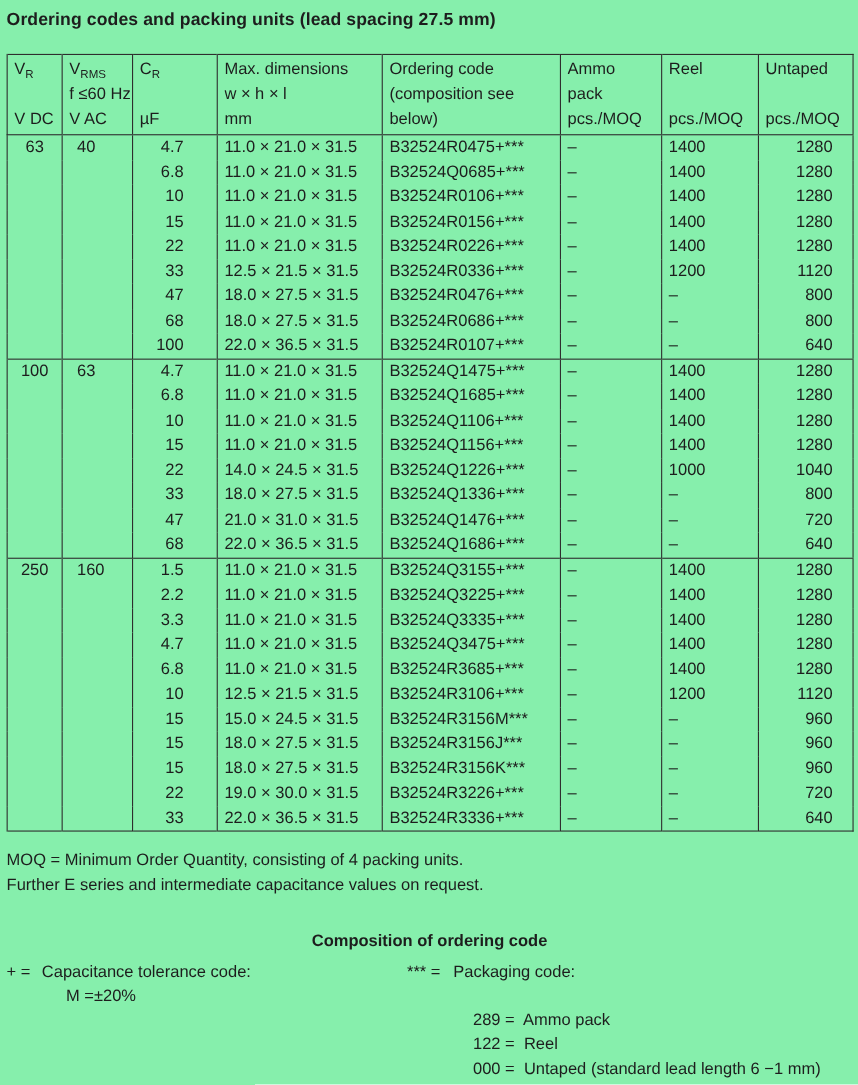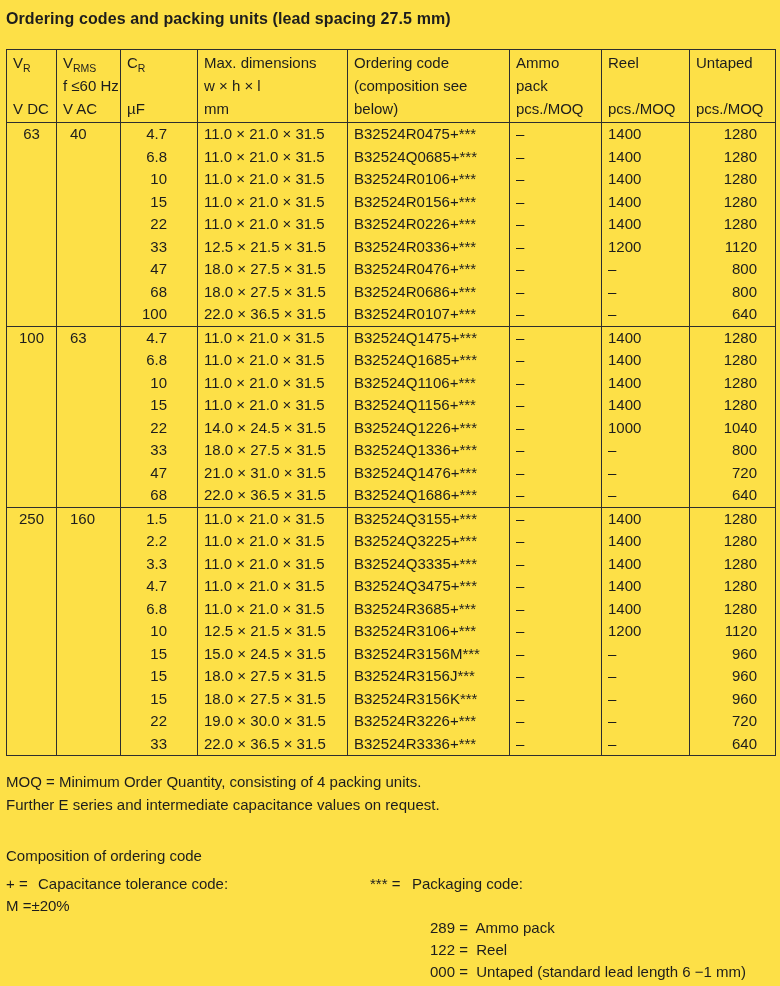--- a/index.html
+++ b/index.html
@@ -1,42 +1,42 @@
 <!DOCTYPE html>
 <html><head>
 <meta charset="utf-8">
 <style>
   html,body{margin:0;padding:0;background:#ffffff;}
   body{font-family:"Liberation Sans", sans-serif;color:#1d1d1d;}
-  .page{width:780px;height:986px;box-sizing:border-box;padding:8px 5px 0 6px;background:#fde047;overflow:hidden;}
+  .page{width:780px;height:986px;box-sizing:border-box;padding:8px 5px 0 6px;background:#86efac;overflow:hidden;}
   .title{font-size:16px;font-weight:bold;margin:2px 0 21px 0;letter-spacing:0.1px;}
 
   table.otable{border-collapse:collapse;table-layout:fixed;width:769px;font-size:15px;border:1px solid #2e2e2e;}
   .otable th,.otable td{border-left:1px solid #2e2e2e;}
   .otable thead th{border-bottom:1px solid #2e2e2e;font-weight:normal;text-align:left;vertical-align:top;padding:1px 0 2px 6px;}
   .hl{height:23px;line-height:23px;white-space:nowrap;overflow:hidden;}
   sub{font-size:10.5px;line-height:0;}
   .otable td{height:22.5px;line-height:22.5px;padding:0 0 0 6px;vertical-align:top;white-space:nowrap;overflow:hidden;}
   .otable tbody.vgroup tr:first-child td{border-top:1px solid #2e2e2e;margin-top:48px;}
   .c-vr{text-align:center;padding-left:0 !important;}
   .c-vrms{padding-left:13px !important;}
   .c-cr{text-align:right;padding:0 30px 0 0 !important;}
   .c-untaped{text-align:right;padding:0 18px 0 6px !important;}
 
   .notes{margin-top:14px;font-size:15px;}
   .note{line-height:23px;}
 
-  .comp-heading{font-size:15px;font-weight:normal;margin:31px 0 9px 0;}
+  .comp-heading{font-size:15px;font-weight:bold;margin:31px 0 9px 0;text-align:center;}
   .comp-cols{display:flex;font-size:15px;}
   .comp-left{width:364px;flex:0 0 364px;}
   .comp-right{flex:1;}
   .comp-intro{display:flex;line-height:22px;}
   .comp-prefix{flex:0 0 32px;}
   .comp-right .comp-prefix{flex:0 0 42px;}
-  .comp-items{}
+  .comp-items{margin-left:54px;}
   .comp-right .comp-items{margin-left:60px;margin-top:22px;}
   .comp-item{line-height:22px;}
   .pre{white-space:pre-wrap;}
 </style>
 </head>
 <body>
 
 <div class="page">
 
   <div class="title">Ordering codes and packing units (lead spacing 27.5 mm)</div>

